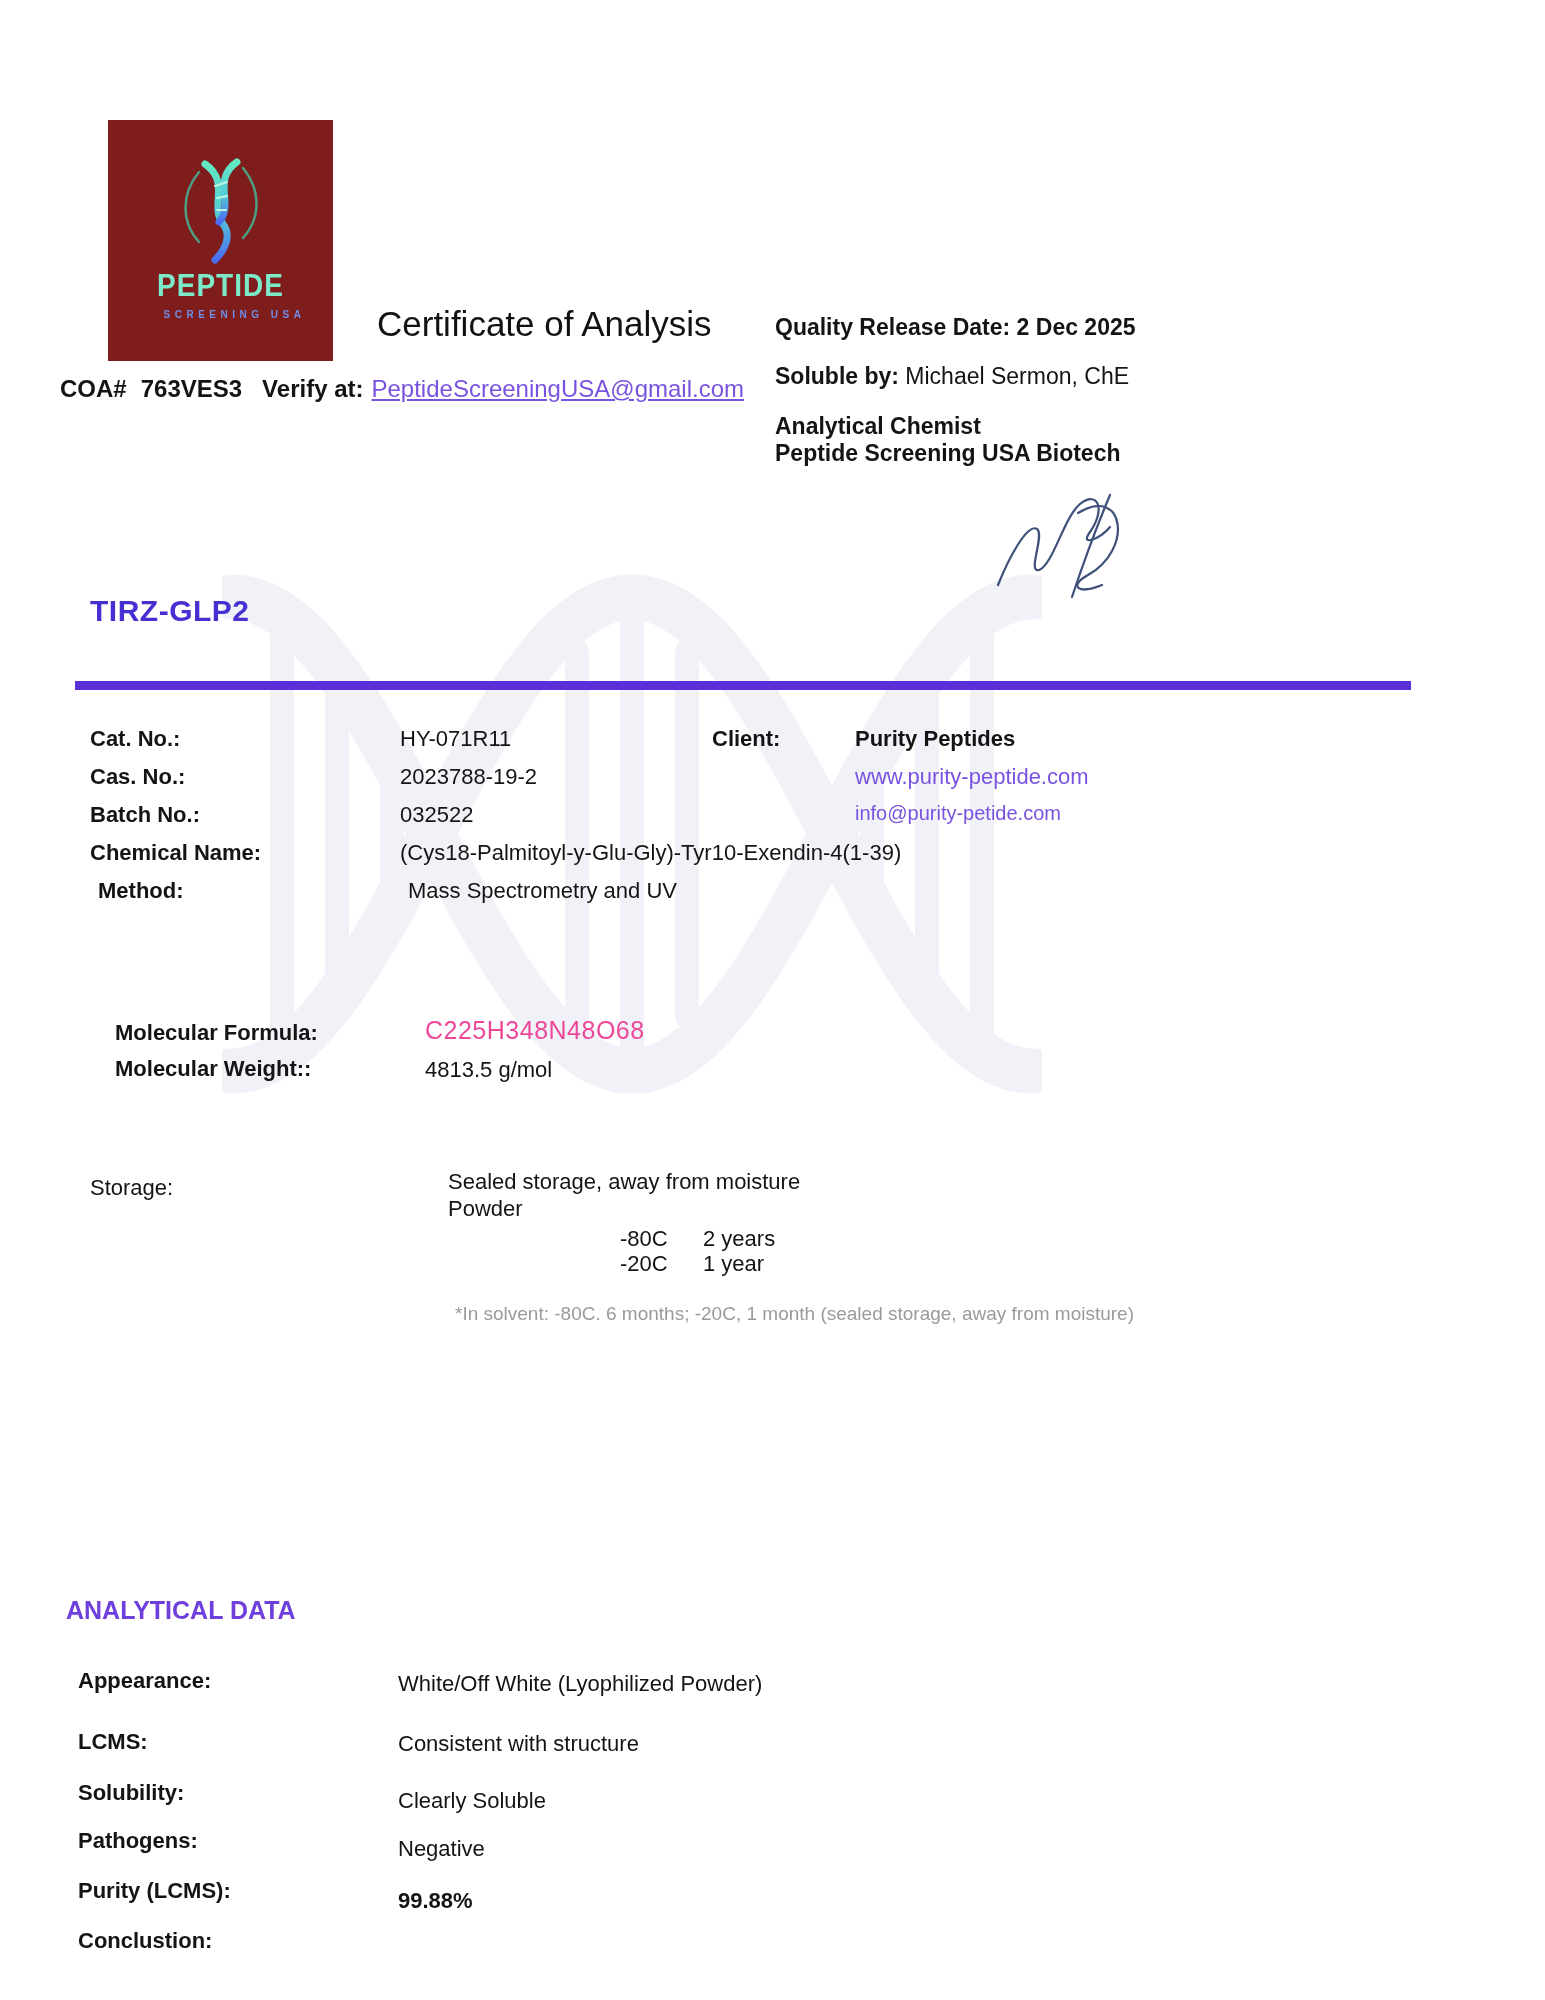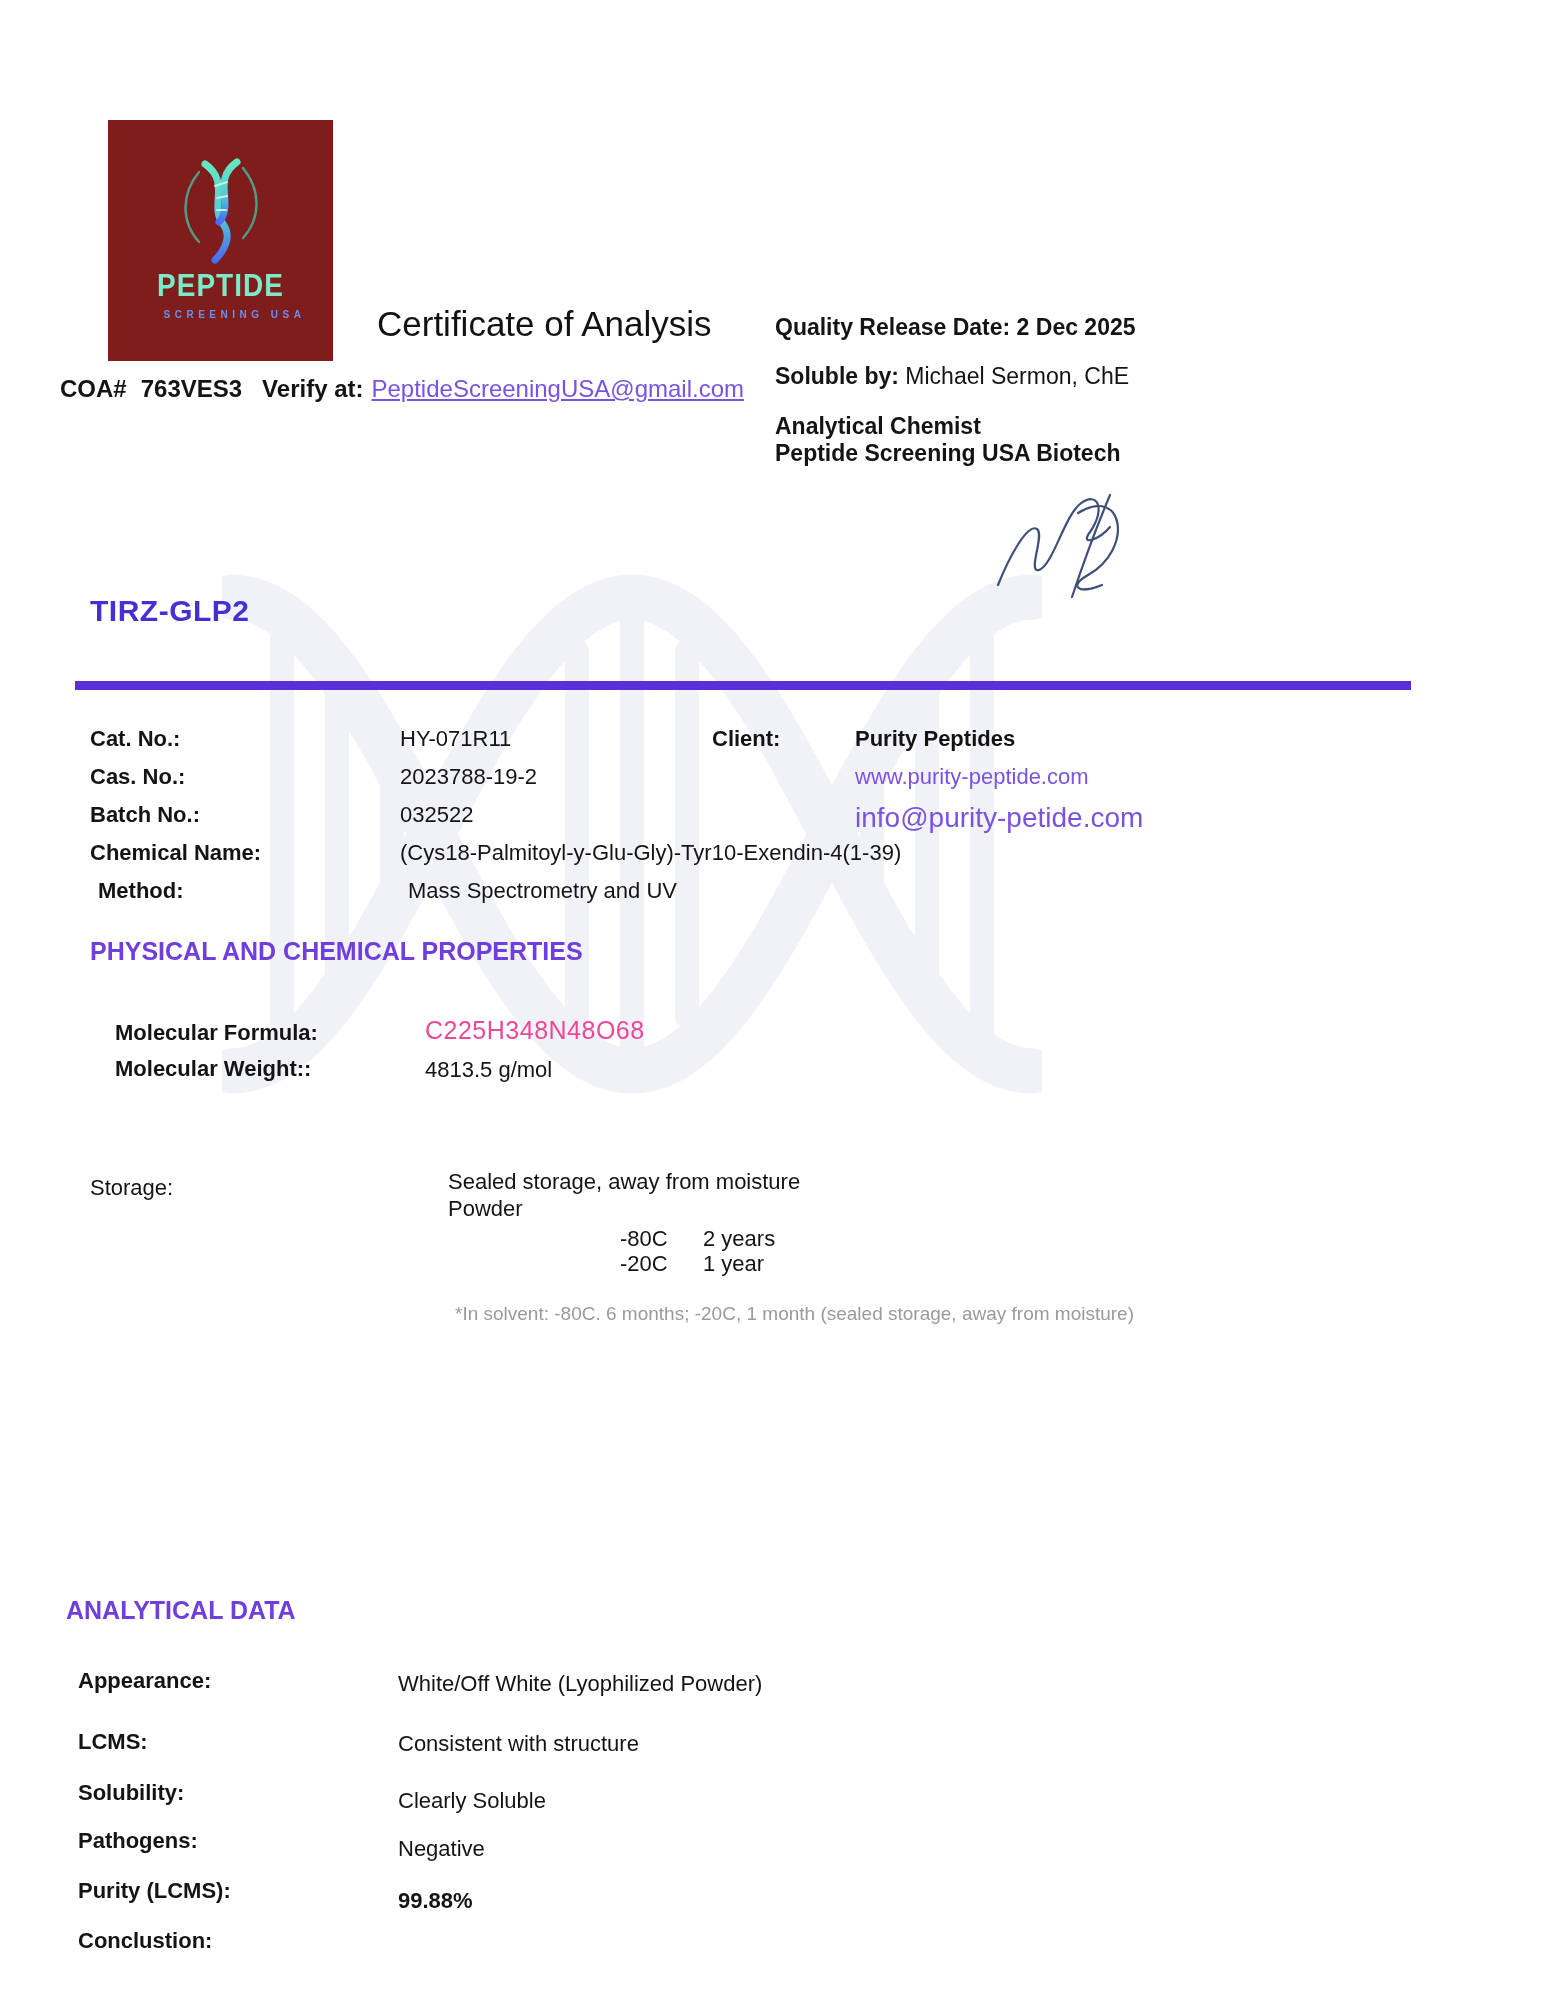--- a/index.html
+++ b/index.html
@@ -42,21 +42,21 @@
 
   .rule { left:75px; top:681px; width:1336px; height:9px; background:#5b2fd7; }
 
   .info-label { left:90px; font-size:22px; font-weight:bold; white-space:nowrap; }
   .info-value { left:400px; font-size:22px; white-space:nowrap; }
   .ir0 { top:726px; } .ir1 { top:764px; } .ir2 { top:802px; } .ir3 { top:840px; } .ir4 { top:878px;margin-left:8px; }
 
   .client-label { left:712px; top:726px; font-size:22px; font-weight:bold; }
   .client-name  { left:855px; top:726px; font-size:22px; font-weight:bold; white-space:nowrap; }
   .client-web   { left:855px; top:764px; font-size:22px; white-space:nowrap; }
-  .client-mail  { left:855px; top:802px; font-size:28px; white-space:nowrap; }
+  .client-mail  { left:855px; top:802px; font-size:20px; white-space:nowrap; }
 
   .sec-heading { font-size:25px; font-weight:bold; color:#6f3fdd; white-space:nowrap; }
   .sec-props { left:90px; top:937px; }
   .sec-analytical { left:66px; top:1596px; }
 
   .mf-label { left:115px; top:1020px; font-size:22px; font-weight:bold; }
   .mw-label { left:115px; top:1056px; font-size:22px; font-weight:bold; }
   .mf-value { left:425px; top:1016px; font-size:25px; color:#ec4899; letter-spacing:.5px;text-align:right; }
   .mw-value { left:425px; top:1057px; font-size:22px; }
 
@@ -161,21 +161,20 @@
   <div class="abs info-label ir3">Chemical Name:</div>
   <div class="abs info-value ir3">(Cys18-Palmitoyl-y-Glu-Gly)-Tyr10-Exendin-4(1-39)</div>
   <div class="abs info-label ir4">Method:</div>
   <div class="abs info-value ir4">Mass Spectrometry and UV</div>
 
   <div class="abs client-label">Client:</div>
   <div class="abs client-name">Purity Peptides</div>
   <a class="abs client-web link">www.purity-peptide.com</a>
   <a class="abs client-mail link">info@purity-petide.com</a>
 
-  <div class="abs sec-heading sec-props">PHYSICAL AND CHEMICAL PROPERTIES</div>
   <div class="abs mf-label">Molecular Formula:</div>
   <div class="abs mf-value">C225H348N48O68</div>
   <div class="abs mw-label">Molecular Weight::</div>
   <div class="abs mw-value">4813.5 g/mol</div>
 
   <div class="abs storage-label">Storage:</div>
   <div class="abs storage-cond">Sealed storage, away from moisture</div>
   <div class="abs storage-form">Powder</div>
   <div class="abs st-temp sr0">-80C</div>
   <div class="abs st-dur sr0">2 years</div>

